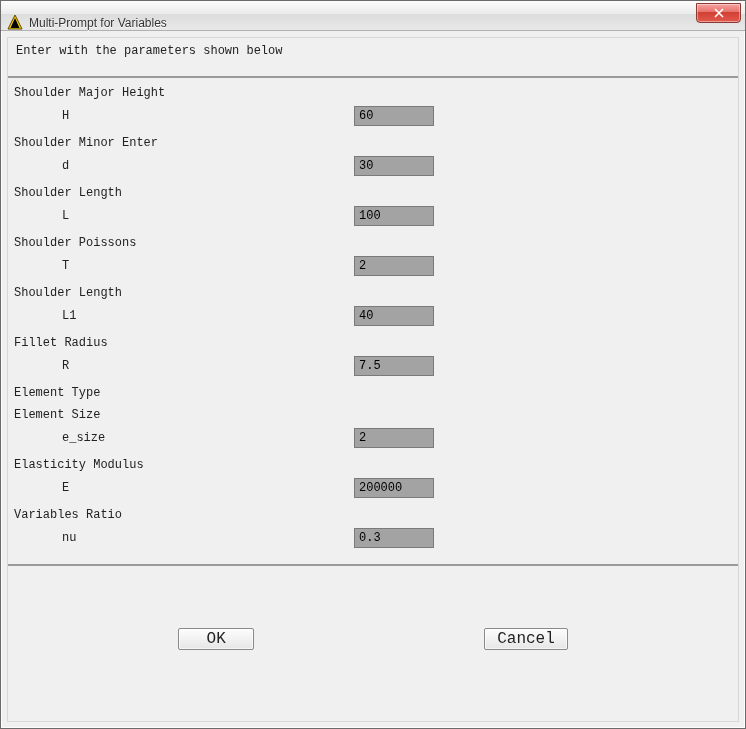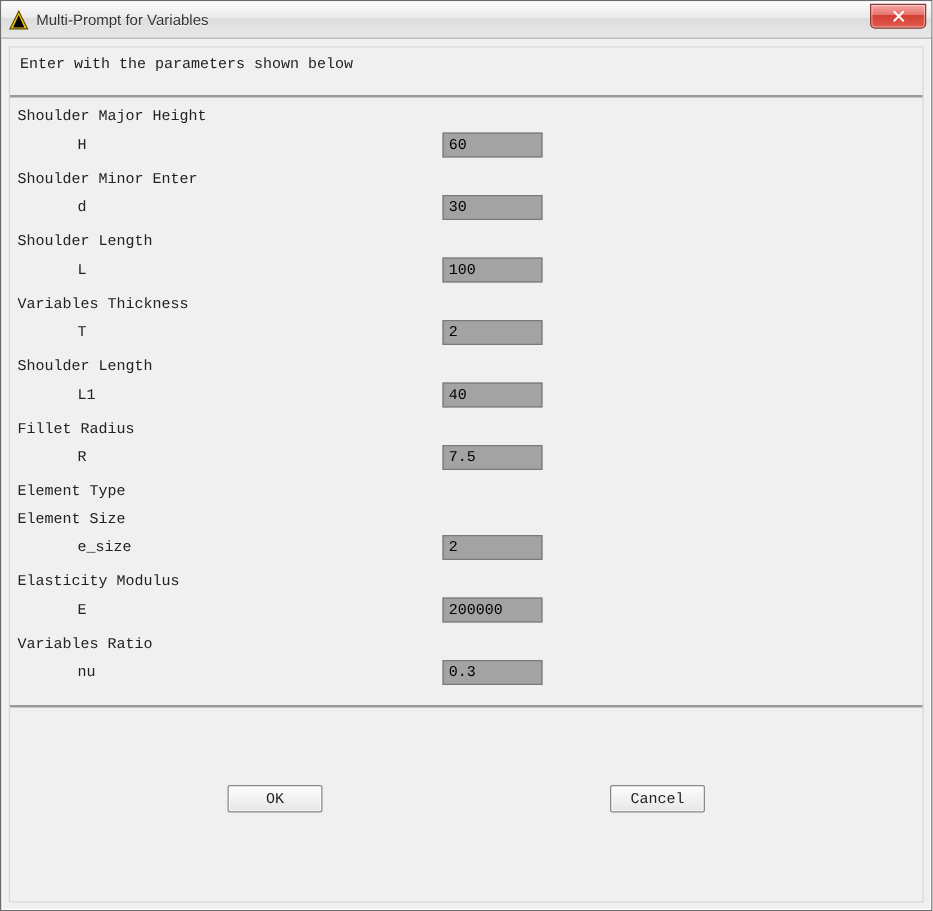--- a/index.html
+++ b/index.html
@@ -17,21 +17,21 @@
     border: 1px solid #6b6b6b;
     box-shadow: inset 0 0 0 1px #fdfdfd;
     display: flex;
     flex-direction: column;
   }
   .titlebar {
     height: 30px;
     background: linear-gradient(to bottom, #fcfcfc 0%, #ebebeb 45%, #dddddd 46%, #e8e8e8 100%);
     border-bottom: 1px solid #b0b0b0;
     display: flex;
-    align-items: center;
+    align-items: flex-end;
     padding: 0 2px 0 6px;
     position: relative;
   }
   .titlebar .icon {
     width: 16px; height: 16px;
     margin-right: 6px;
     display: inline-flex;
     align-items: center; justify-content: center;
   }
   .titlebar .title {
@@ -104,21 +104,21 @@
     gap: 230px;
     padding-bottom: 10px;
   }
   .btn {
     min-width: 76px;
     height: 22px;
     background: linear-gradient(to bottom, #fdfdfd, #e6e6e6);
     border: 1px solid #8a8a8a;
     border-radius: 2px;
     font-family: inherit;
-    font-size: 12px;
+    font-size: 16px;
     color: #222;
     padding: 0 12px;
     cursor: pointer;
     box-shadow: inset 0 0 0 1px rgba(255,255,255,0.6);
   }
 </style>
 </head>
 <body>
 
 <div class="window">
@@ -160,21 +160,21 @@
 
       <div class="field-group">
         <div class="field-label">Shoulder Length</div>
         <div class="field-row">
           <div class="var-name">L</div>
           <input type="text" value="100" style="">
         </div>
       </div>
 
       <div class="field-group">
-        <div class="field-label">Variables Thickness</div>
+        <div class="field-label">Shoulder Poissons</div>
         <div class="field-row">
           <div class="var-name">T</div>
           <input type="text" value="2" style="">
         </div>
       </div>
 
       <div class="field-group">
         <div class="field-label">Shoulder Length</div>
         <div class="field-row">
           <div class="var-name">L1</div>

